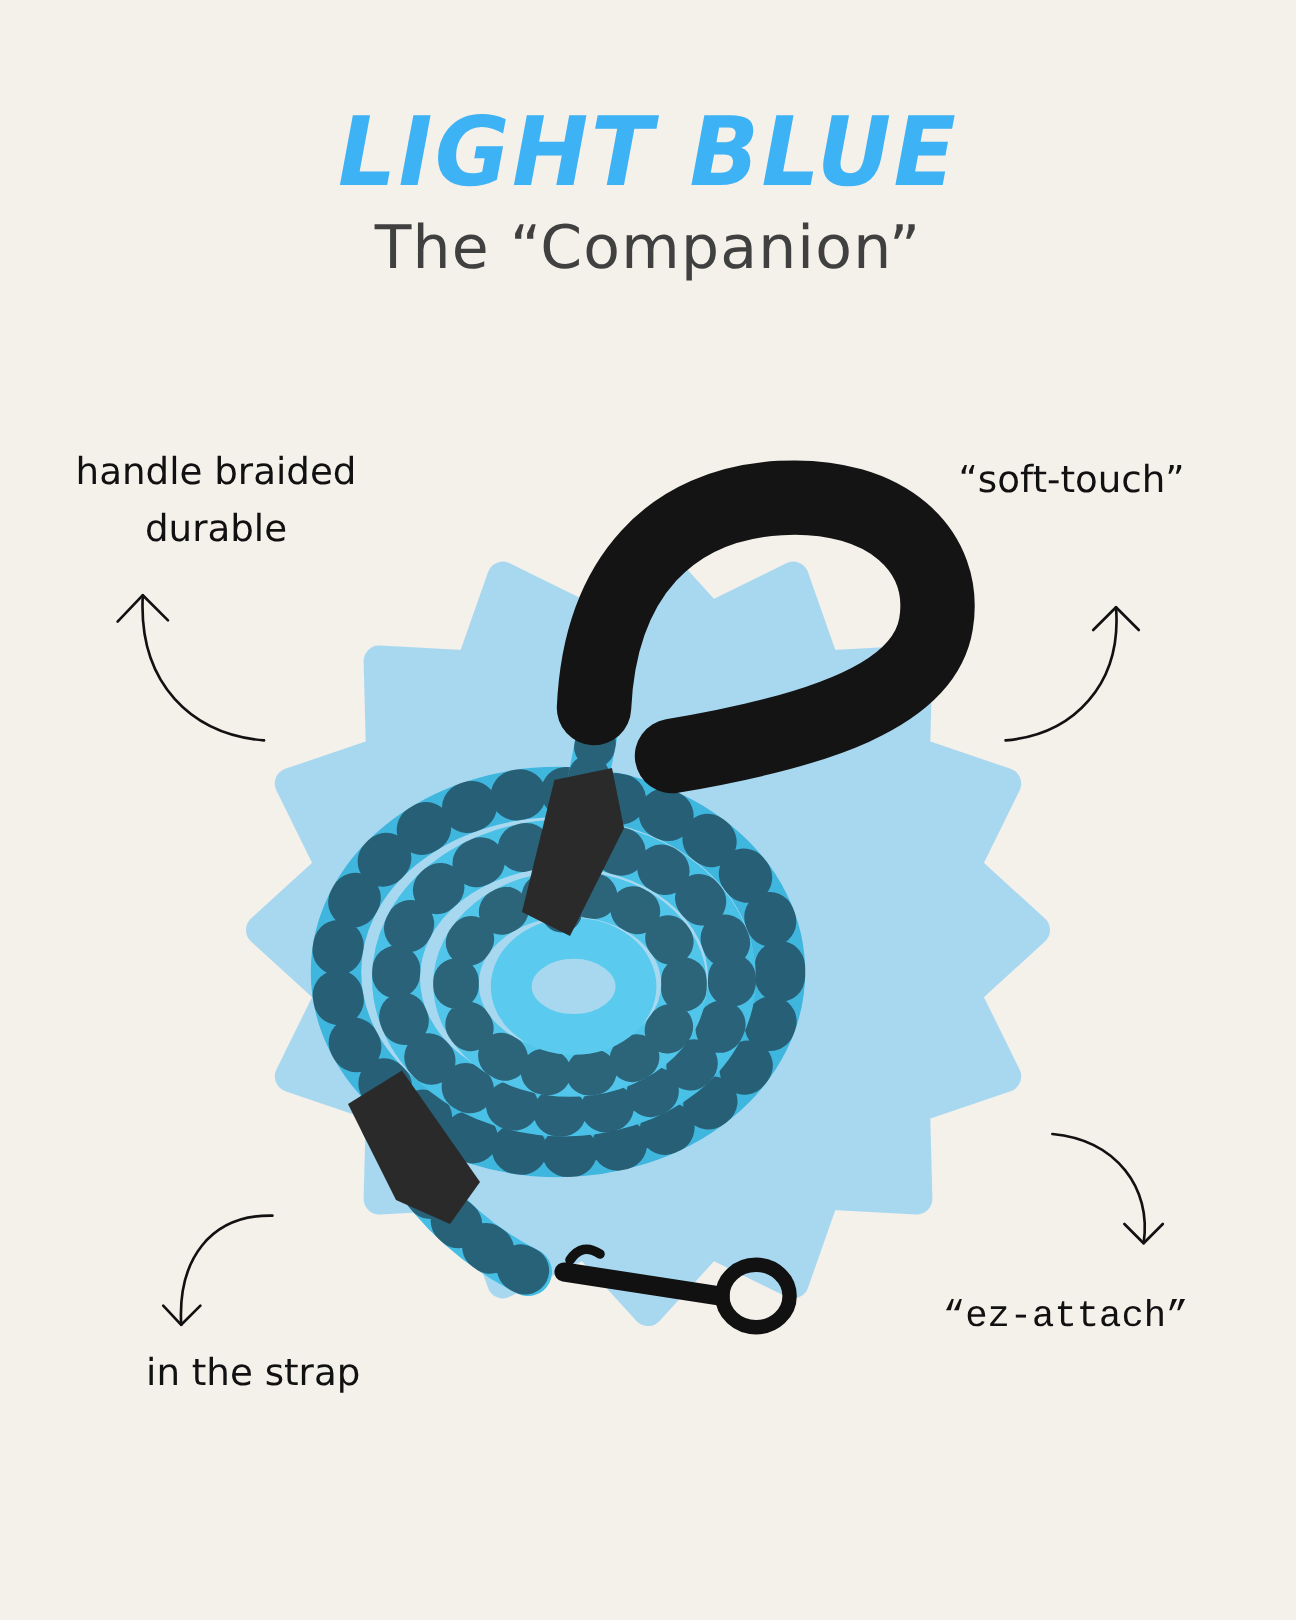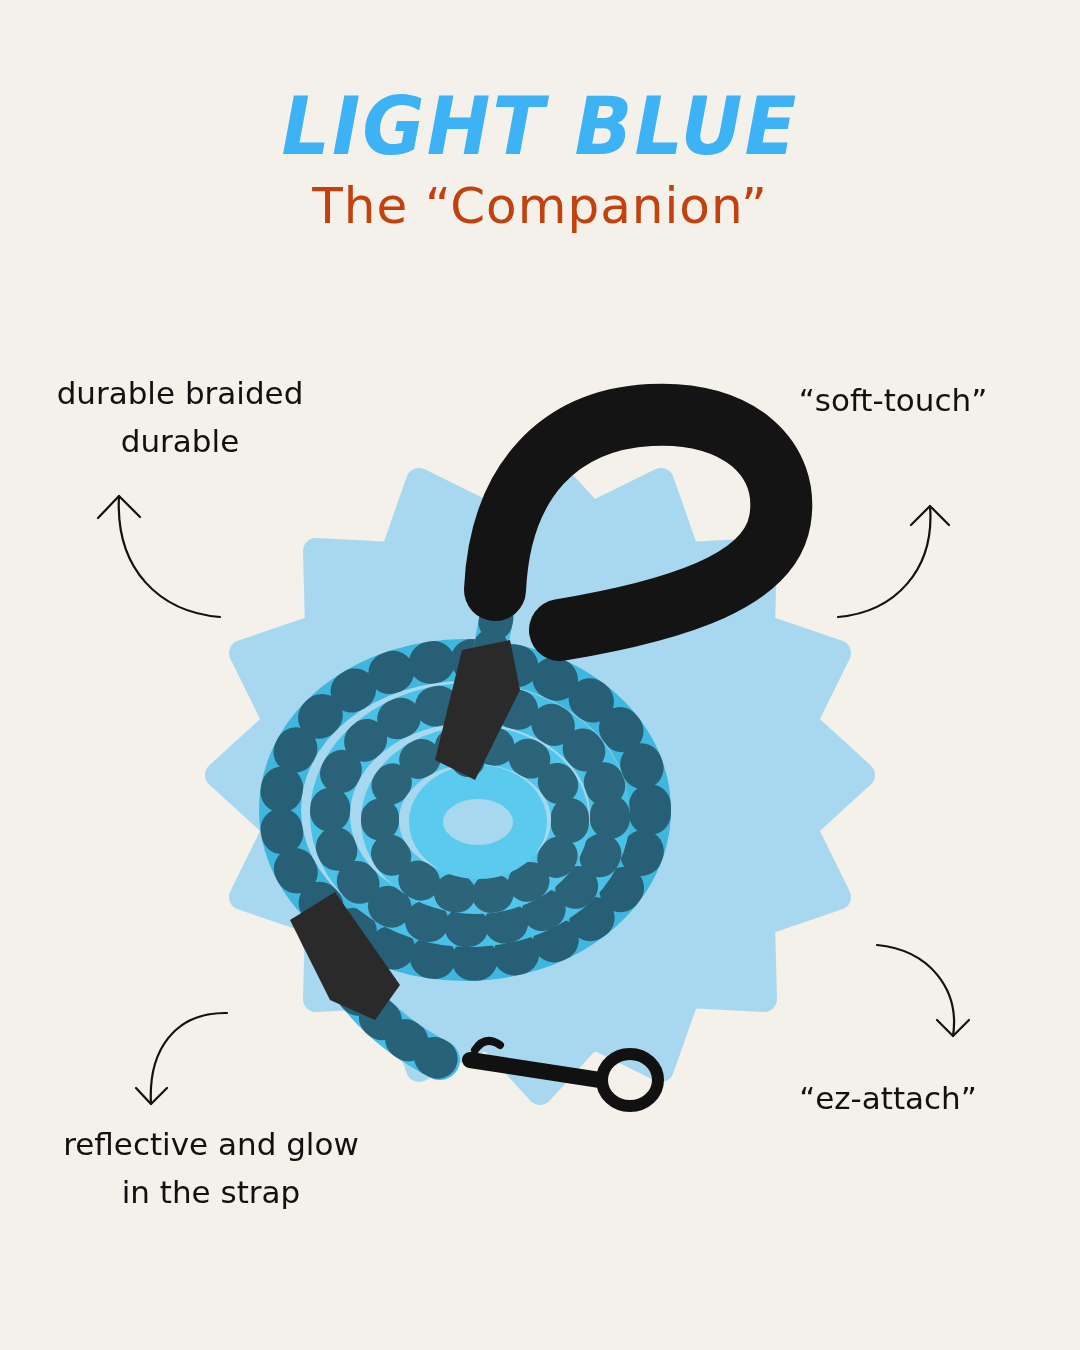--- a/index.html
+++ b/index.html
@@ -18,34 +18,34 @@
       font-size: 76px; letter-spacing: 2px;
       color: #3DB2F5; text-transform: uppercase;
       line-height: 90px;
       transform: scaleY(1.05);
     }
     .subtitle {
       position: absolute; left: 0; width: 1080px; top: 176px;
       text-align: center;
       font-family: "DejaVu Sans", sans-serif;
       font-size: 50px; line-height: 60px; letter-spacing: 1px;
-      color: #c2410c;
+      color: #404040;
     }
     .subtitle span { display: block; }
     .callout {
       position: absolute;
       font-family: "DejaVu Sans", sans-serif;
       font-size: 31px; line-height: 48px;
       text-align: center; color: #111;
     }
     .callout span { display: block; white-space: nowrap; }
     #c1 { left: 30px; width: 300px; top: 369px; }
     #c2 { left: 773px; width: 240px; top: 376px; }
     #c3 { left: 36px; width: 350px; top: 1120px; }
-    #c4 { left: 768px; width: 240px; top: 1074px; }
+    #c4 { left: 768px; width: 240px; top: 1074px; font-family: Liberation Mono, monospace; }
     svg.abs { position: absolute; left: 0; top: 0; }
   </style>
 </head>
 <body>
 
 <svg class="abs" width="1080" height="1350" viewBox="0 0 1080 1350">
 
   <path fill="#A8D8F0" stroke="#A8D8F0" stroke-width="26" stroke-linejoin="round" d="M540,458 L592,515 L661,481 L687,555 L764,551 L762,627 L838,653 L804,722 L862,775
        L804,828 L838,897 L762,923 L764,999 L687,995 L661,1069 L592,1035 L540,1092
        L488,1035 L419,1069 L393,995 L316,999 L318,923 L242,897 L276,828 L218,775
@@ -100,28 +100,27 @@
   </g>
 </svg>
 
 <div class="heading">LIGHT BLUE</div>
 
 <div class="subtitle">
   <span>The “Companion”</span>
 </div>
 
 <div class="callout" id="c1">
-  <span>durable braided</span>
+  <span>handle braided</span>
   <span>durable</span>
 </div>
 
 <div class="callout" id="c2">
   <span>“soft-touch”</span>
 </div>
 
 <div class="callout" id="c3">
-  <span>reflective and glow</span>
   <span>in the strap</span>
 </div>
 
 <div class="callout" id="c4">
   <span>“ez-attach”</span>
 </div>
 
 </body></html>

